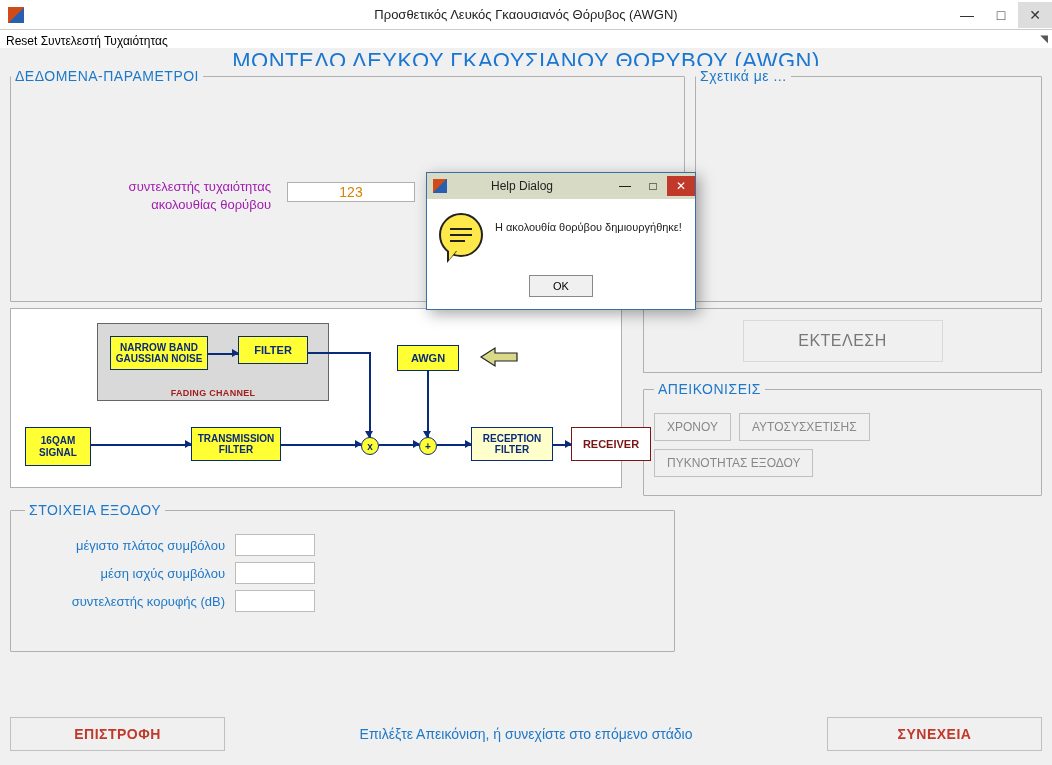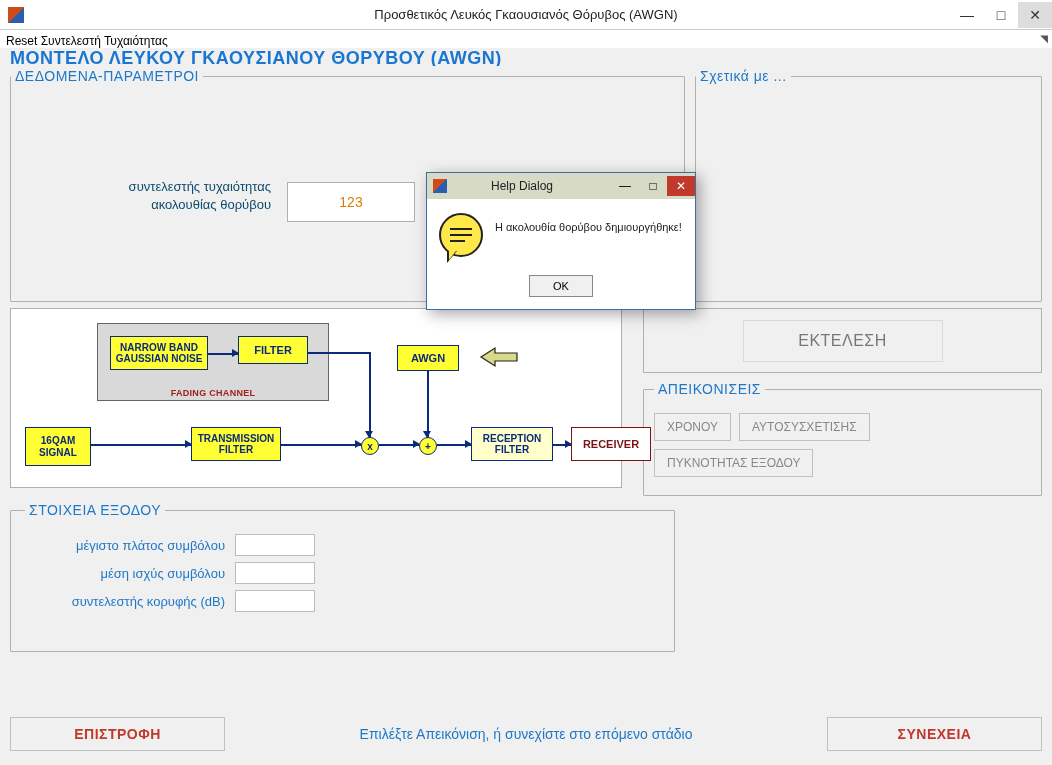--- a/index.html
+++ b/index.html
@@ -59,22 +59,23 @@
     font-size:10px;color:#555;
   }
   .main {
     position: relative;
     background:#f0f0f0;
     height: calc(100% - 52px);
     padding: 0 10px 8px 10px;
   }
   .cut-title {
     color:#1976d2;
-    font-weight:bold;
-    font-size:18px;
+    font-weight:normal;
+    text-align:center;
+    font-size:22px;
     height:18px;
     overflow:hidden;
     margin-top:-4px;
     letter-spacing: .5px;
   }
   fieldset.group {
     border:1px solid #b0b0b0;
     border-radius:1px;
     margin:0;
     padding:0;
@@ -85,25 +86,25 @@
     font-size:14px;
     padding:0 4px;
     letter-spacing:.5px;
   }
   
   .row-top { display:flex; gap:10px; margin-top:2px; }
   .data-params { flex:1; height:234px; position:relative; }
   .about-box { width:347px; height:234px; }
   .param-label {
     position:absolute; left:70px; top:94px; width:190px;
-    text-align:right; color:#0c4a6e; font-size:13px; line-height:1.35;
+    text-align:right; color:#a21caf; font-size:13px; line-height:1.35;
   }
   .param-input {
     position:absolute; left:276px; top:98px;
-    width:128px; height:40px;
+    width:128px; height:20px;
     border:1px solid #b0b0b0; background:#fff;
     text-align:center; color:#d98000; font-size:14px;
   }
 
   .row-mid { display:flex; gap:21px; margin-top:6px; }
   .diagram-box {
     flex:1; height:180px;
     border:1px solid #b0b0b0;
     background:#fff;
     position:relative;

